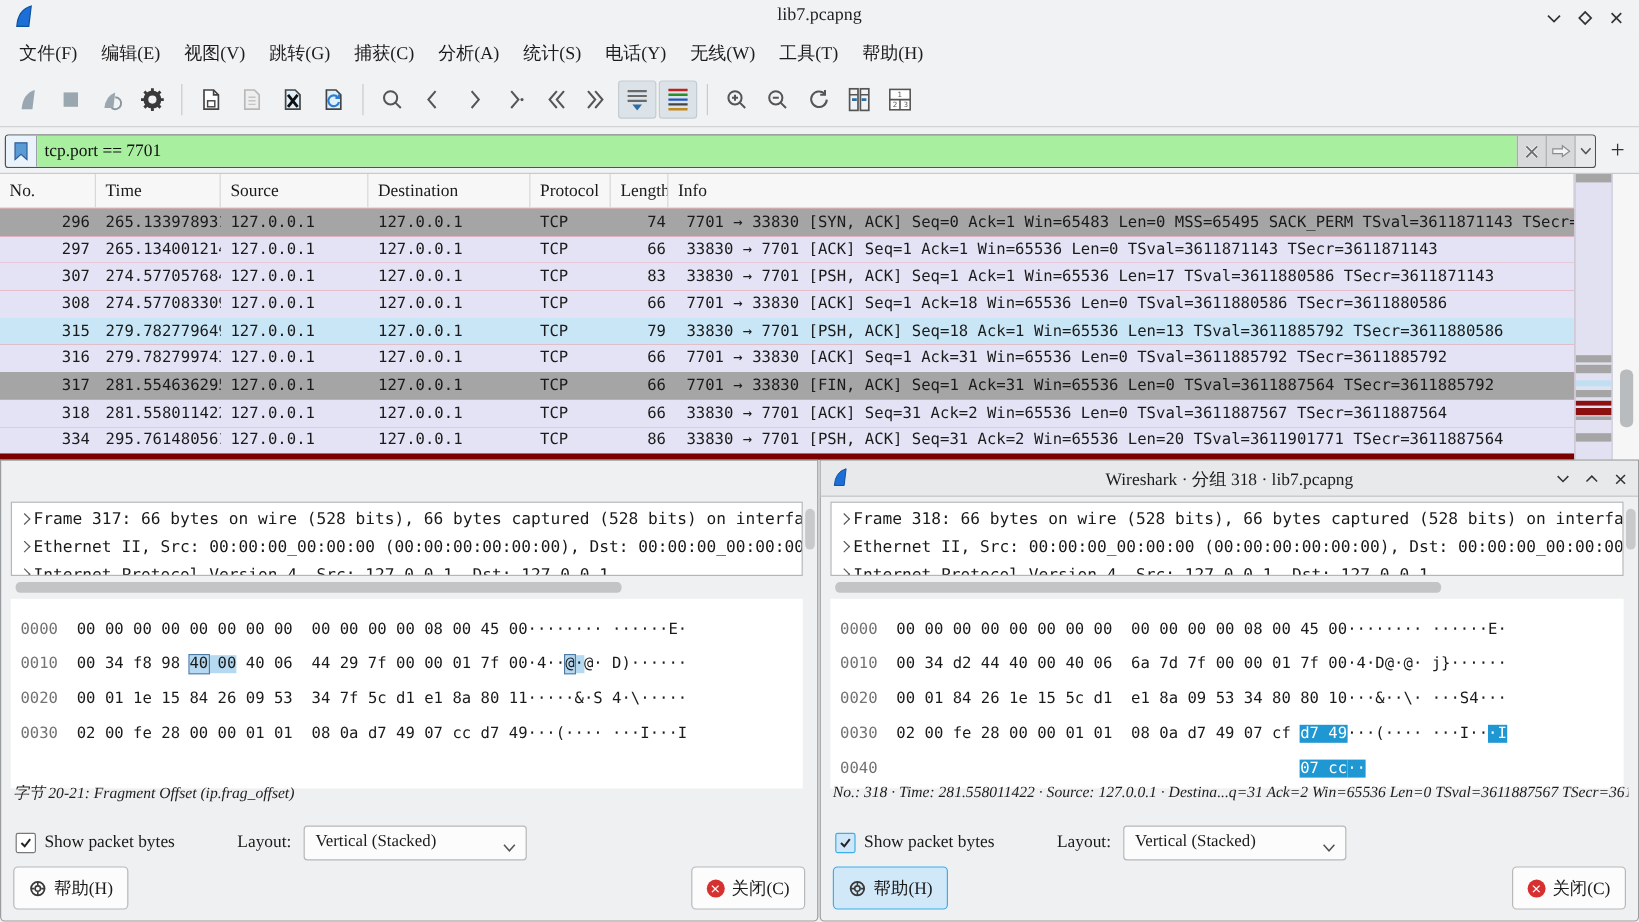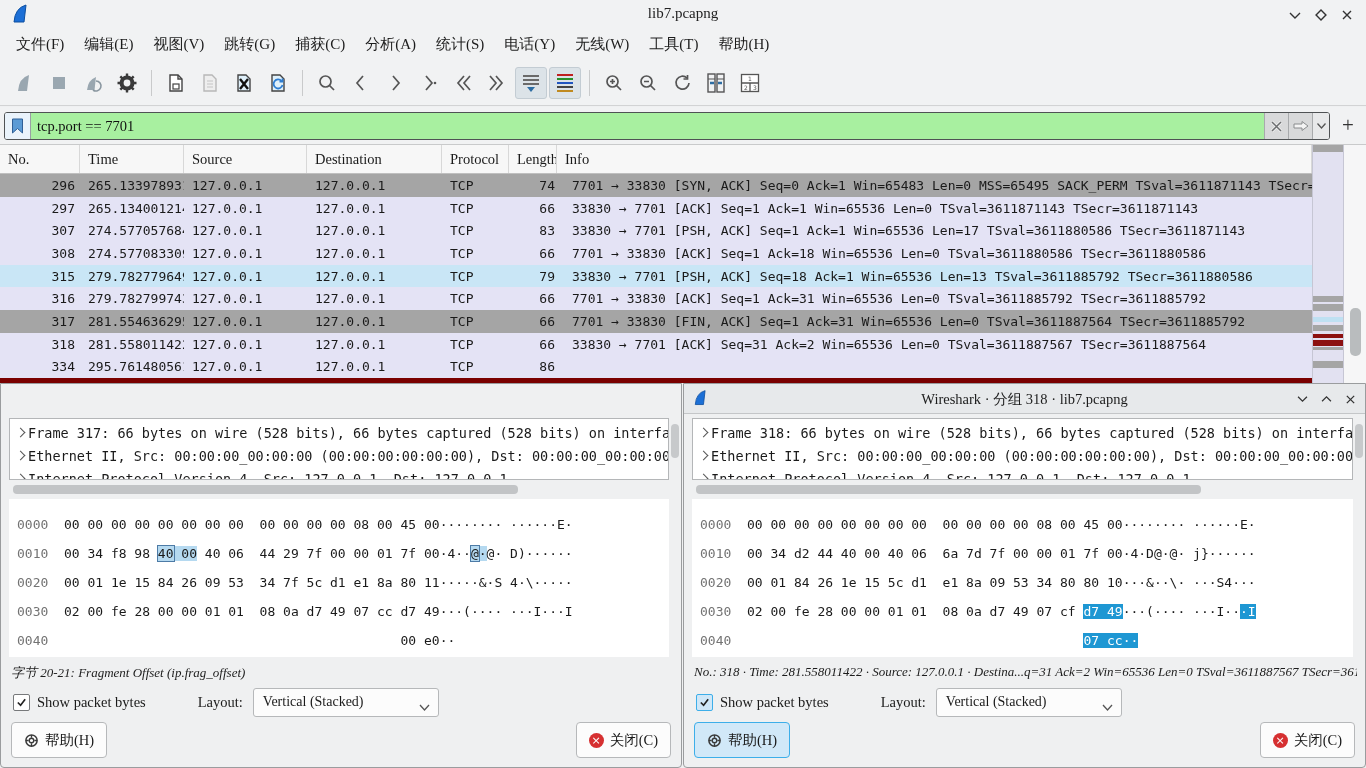--- a/index.html
+++ b/index.html
@@ -62,21 +62,21 @@
   .hscroll { position:absolute; left:8px; top:100px; right:12px; height:11px; }
   .hscroll .thumb { position:absolute; left:4px; top:1px; width:505px; height:9px; background:#c2c4c6; border-radius:4px; }
   .hexpane { position:absolute; left:8px; top:115px; right:12px; height:158px; background:#fff; padding:5px 0 0 8px; }
   .hexline { font-family:"DejaVu Sans Mono","Liberation Mono",monospace; font-size:13px; line-height:17px; white-space:pre; }
   .hexline .off { color:#737373; display:inline-block; width:5ch;margin-top:12px; }
   .hexline .hx { display:inline-block; width:49ch; white-space:pre;text-align:right; }
   .hexline .asc { white-space:pre; }
   .h-light { background:#b5d9f0; }
   .h-lightbox { background:#b5d9f0; outline:1px solid #4d7ba6; }
   .h-solid { background:#1e97d3; color:#fff; }
-  .dlg-status { position:absolute; left:10px; top:280px; right:8px; height:18px; font-style:italic; font-size:13px; color:#1c1c1c; white-space:nowrap; overflow:hidden; }
+  .dlg-status { position:absolute; left:10px; top:268px; right:8px; height:18px; font-style:italic; font-size:13px; color:#1c1c1c; white-space:nowrap; overflow:hidden; }
   .dlg-controls { position:absolute; left:12px; top:303px; right:8px; height:30px; display:flex; align-items:center; }
   .checkbox { width:17px; height:17px; border:1px solid #77797b; border-radius:2px; background:#fff; display:flex; align-items:center; justify-content:center; }
   .checkbox.focused { background:#cfe7f8; border:1px solid #3daee9; }
   .cb-label { font-size:14.5px; margin-left:7px; }
   .layout-label { font-size:14.5px; margin-left:52px; }
   .select { position:relative; margin-left:10px; width:186px; height:29px; background:#fcfcfc; border:1px solid #b6b8ba; border-radius:3px; display:flex; align-items:center; padding-left:9px; font-size:14px; }
   .select .sel-caret { position:absolute; right:8px; top:10px; }
   .dlg-buttons { position:absolute; left:0; top:338px; width:100%; height:40px; }
   .btn { position:absolute; top:0; height:36px; background:#fcfcfc; border:1px solid #b6b8ba; border-radius:4px; display:flex; align-items:center; justify-content:center; font-size:14.5px; padding:0 12px; }
   .btn.focused { background:#d1e8f8; border:1px solid #3daee9; }
@@ -377,20 +377,21 @@
       <span class="c-length">66</span>
       <span class="c-info">33830 → 7701 [ACK] Seq=31 Ack=2 Win=65536 Len=0 TSval=3611887567 TSecr=3611887564</span>
     </div>
     <div class="prow normal">
       <span class="c-no">334</span>
       <span class="c-time">295.761480561</span>
       <span class="c-source">127.0.0.1</span>
       <span class="c-destination">127.0.0.1</span>
       <span class="c-protocol">TCP</span>
       <span class="c-length">86</span>
+      <span class="c-info">33830 → 7701 [PSH, ACK] Seq=31 Ack=2 Win=65536 Len=20 TSval=3611901771 TSecr=3611887564</span>
     </div>
   </div>
 <div id="rowred"></div>
 <div id="packet-map-track">
     <div class="stripe" style="top: 0px; height: 7px; background: rgb(165, 165, 165);"></div>
     <div class="stripe" style="top: 151px; height: 6px; background: rgb(165, 165, 165);"></div>
     <div class="stripe" style="top: 159px; height: 7px; background: rgb(165, 165, 165);"></div>
     <div class="stripe" style="top: 172px; height: 5px; background: rgb(191, 224, 242);"></div>
     <div class="stripe" style="top: 180px; height: 6px; background: rgb(165, 165, 165);"></div>
     <div class="stripe" style="top: 189px; height: 4px; background: rgb(140, 16, 16);"></div>
@@ -419,21 +420,20 @@
     </div>
   <span class="tree-vthumb" style="top:40px"></span>
   <div class="hscroll">
       <div class="thumb"></div>
     </div>
   <div class="hexpane">
       <div class="hexline"><span class="off">0000</span><span class="hx"><span>00 00 00 00 00 00 00 00  00 00 00 00 08 00 45 00</span></span><span class="asc"><span>········ ······E·</span></span></div>
       <div class="hexline"><span class="off">0010</span><span class="hx"><span>00 34 f8 98 </span><span class="h-lightbox">40</span><span class="h-light"> 00</span><span> 40 06  44 29 7f 00 00 01 7f 00</span></span><span class="asc"><span>·4··</span><span class="h-lightbox">@</span><span class="h-light">·</span><span>@· D)······</span></span></div>
       <div class="hexline"><span class="off">0020</span><span class="hx"><span>00 01 1e 15 84 26 09 53  34 7f 5c d1 e1 8a 80 11</span></span><span class="asc"><span>·····&amp;·S 4·\·····</span></span></div>
       <div class="hexline"><span class="off">0030</span><span class="hx"><span>02 00 fe 28 00 00 01 01  08 0a d7 49 07 cc d7 49</span></span><span class="asc"><span>···(···· ···I···I</span></span></div>
-      <div class="hexline"><span class="off">0040</span><span class="hx"><span>00 e0</span></span><span class="asc"><span>··</span></span></div>
     </div>
   <div class="dlg-status">字节 20-21: Fragment Offset (ip.frag_offset)</div>
   <div class="dlg-controls">
     <span class="checkbox">
       <svg width="11" height="11" viewBox="0 0 12 12">
           <path d="M2 6 L5 9 L10 2.5" fill="none" stroke="#222" stroke-width="1.8"></path>
         </svg>
     </span>
     <span class="cb-label">Show packet bytes</span>
     <span class="layout-label">Layout:</span>

